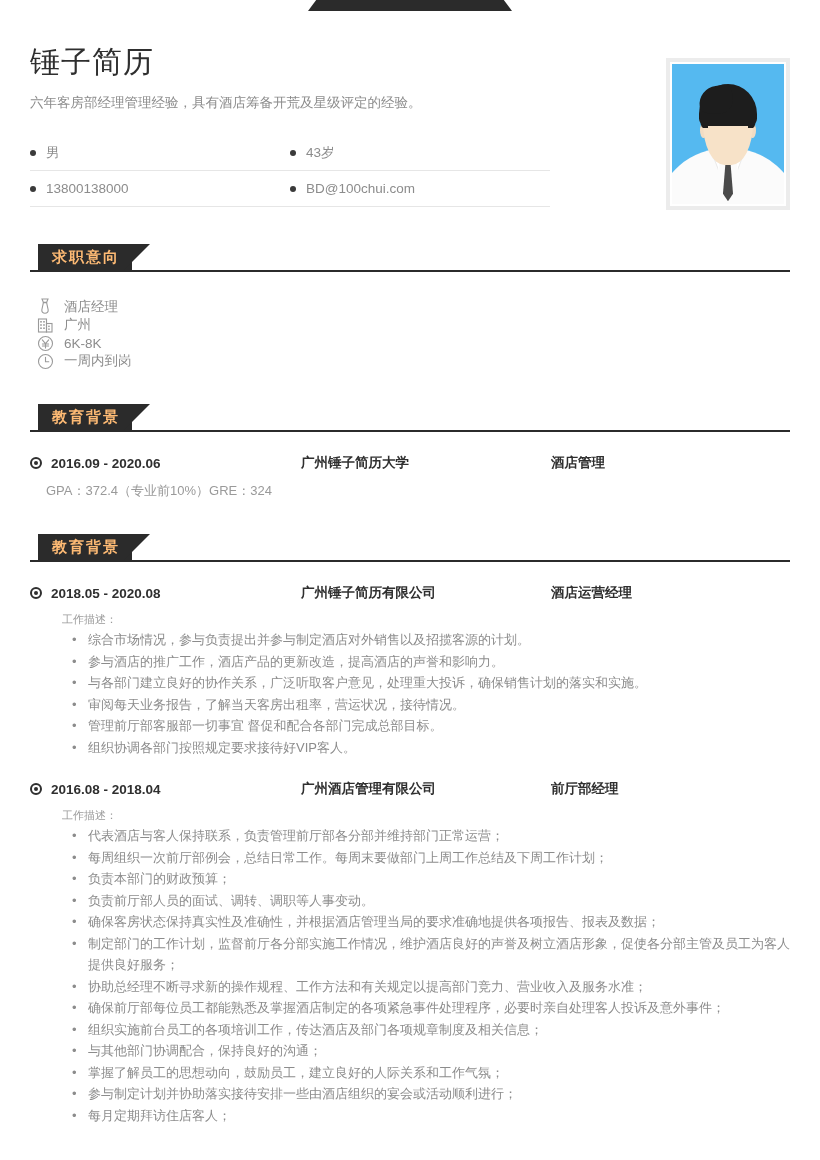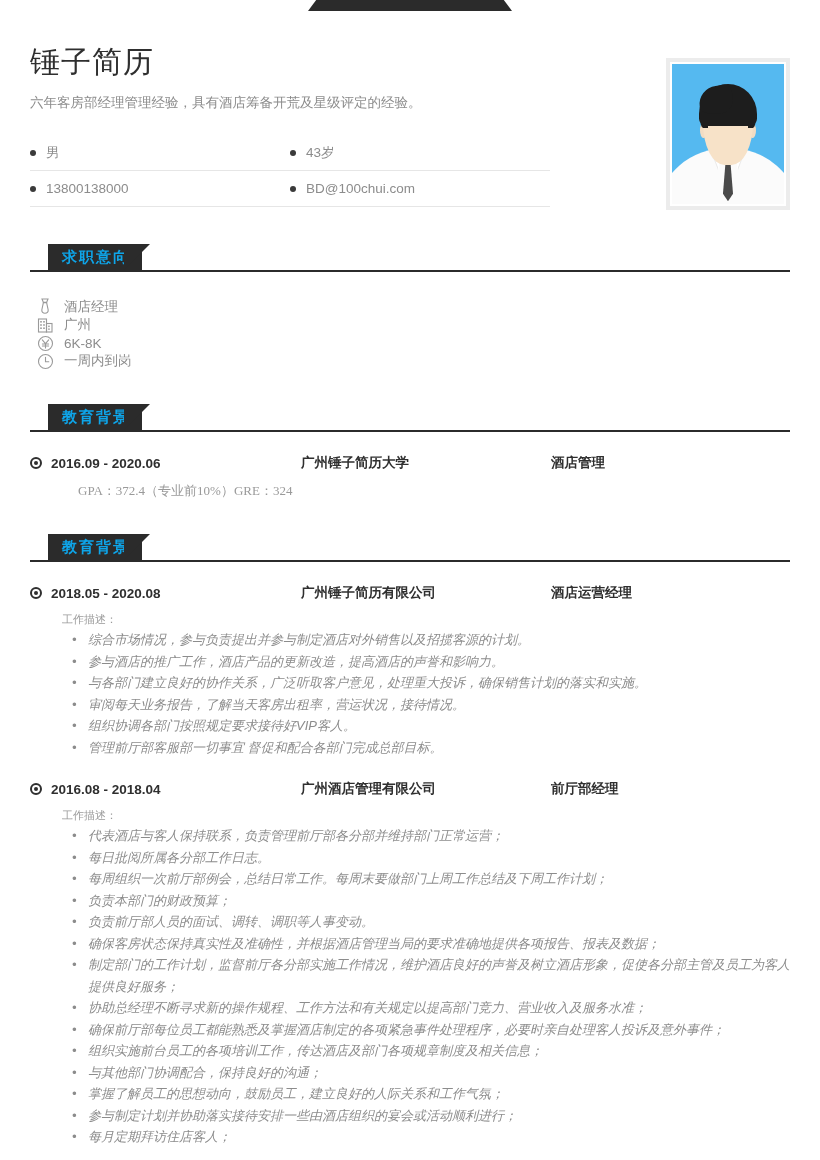--- a/index.html
+++ b/index.html
@@ -207,25 +207,25 @@
   
   .section {
     margin-top: 34px;
   }
   .sec-head {
     position: relative;
     height: 26px;
   }
   .sec-tag {
     position: absolute;
-    left: 18px;
+    left: 8px;
     top: 0;
     height: 26px;
     background: #2b2b2b;
-    color: #0ea5e9;
+    color: #fdba74;
     font-size: 15px;
     font-weight: bold;
     letter-spacing: 2px;
     line-height: 26px;
     padding: 0 12px 0 14px;
     white-space: nowrap;
   }
   .sec-arrow {
     position: absolute;
     top: 0;
@@ -297,33 +297,31 @@
     border-radius: 50%;
     background: #2f2f2f;
   }
   .col-date { width: 250px; }
   .col-org  { width: 250px; }
   .col-role { flex: 1; }
 
   .entry-sub {
     font-size: 13px;
     color: #9a9a9a;
-    margin: 10px 0 0 48px;
-    font-family: Liberation Serif, serif;
+    margin: 10px 0 0 16px;
   }
   .desc-label {
     font-size: 11px;
     color: #9a9a9a;
     margin: 10px 0 2px 32px;
   }
   ul.bullets {
     list-style: none;
     margin: 0;
     padding: 0 0 0 42px;
-    font-style: italic;
   }
   ul.bullets li {
     position: relative;
     font-size: 13px;
     line-height: 21.5px;
     color: #8c8c8c;
     padding-left: 16px;
     margin: 0;
   }
   ul.bullets li::before {
@@ -474,36 +472,35 @@
         <span class="col-date">2018.05 - 2020.08</span>
         <span class="col-org">广州锤子简历有限公司</span>
         <span class="col-role">酒店运营经理</span>
       </div>
       <div class="desc-label">工作描述：</div>
       <ul class="bullets" id="bullets-0">
           <li>综合市场情况，参与负责提出并参与制定酒店对外销售以及招揽客源的计划。</li>
           <li>参与酒店的推广工作，酒店产品的更新改造，提高酒店的声誉和影响力。</li>
           <li>与各部门建立良好的协作关系，广泛听取客户意见，处理重大投诉，确保销售计划的落实和实施。</li>
           <li>审阅每天业务报告，了解当天客房出租率，营运状况，接待情况。</li>
+          <li>管理前厅部客服部一切事宜 督促和配合各部门完成总部目标。</li>
           <li>组织协调各部门按照规定要求接待好VIP客人。</li>
-          <li>管理前厅部客服部一切事宜 督促和配合各部门完成总部目标。</li>
         </ul>
     </div>
 
     <div class="entry">
       <div class="entry-head">
         <span class="marker"></span>
         <span class="col-date">2016.08 - 2018.04</span>
         <span class="col-org">广州酒店管理有限公司</span>
         <span class="col-role">前厅部经理</span>
       </div>
       <div class="desc-label">工作描述：</div>
       <ul class="bullets" id="bullets-1">
           <li>代表酒店与客人保持联系，负责管理前厅部各分部并维持部门正常运营；</li>
-          <li>每日批阅所属各分部工作日志。</li>
           <li>每周组织一次前厅部例会，总结日常工作。每周末要做部门上周工作总结及下周工作计划；</li>
           <li>负责本部门的财政预算；</li>
           <li>负责前厅部人员的面试、调转、调职等人事变动。</li>
           <li>确保客房状态保持真实性及准确性，并根据酒店管理当局的要求准确地提供各项报告、报表及数据；</li>
           <li>制定部门的工作计划，监督前厅各分部实施工作情况，维护酒店良好的声誉及树立酒店形象，促使各分部主管及员工为客人提供良好服务；</li>
           <li>协助总经理不断寻求新的操作规程、工作方法和有关规定以提高部门竞力、营业收入及服务水准；</li>
           <li>确保前厅部每位员工都能熟悉及掌握酒店制定的各项紧急事件处理程序，必要时亲自处理客人投诉及意外事件；</li>
           <li>组织实施前台员工的各项培训工作，传达酒店及部门各项规章制度及相关信息；</li>
           <li>与其他部门协调配合，保持良好的沟通；</li>
           <li>掌握了解员工的思想动向，鼓励员工，建立良好的人际关系和工作气氛；</li>

